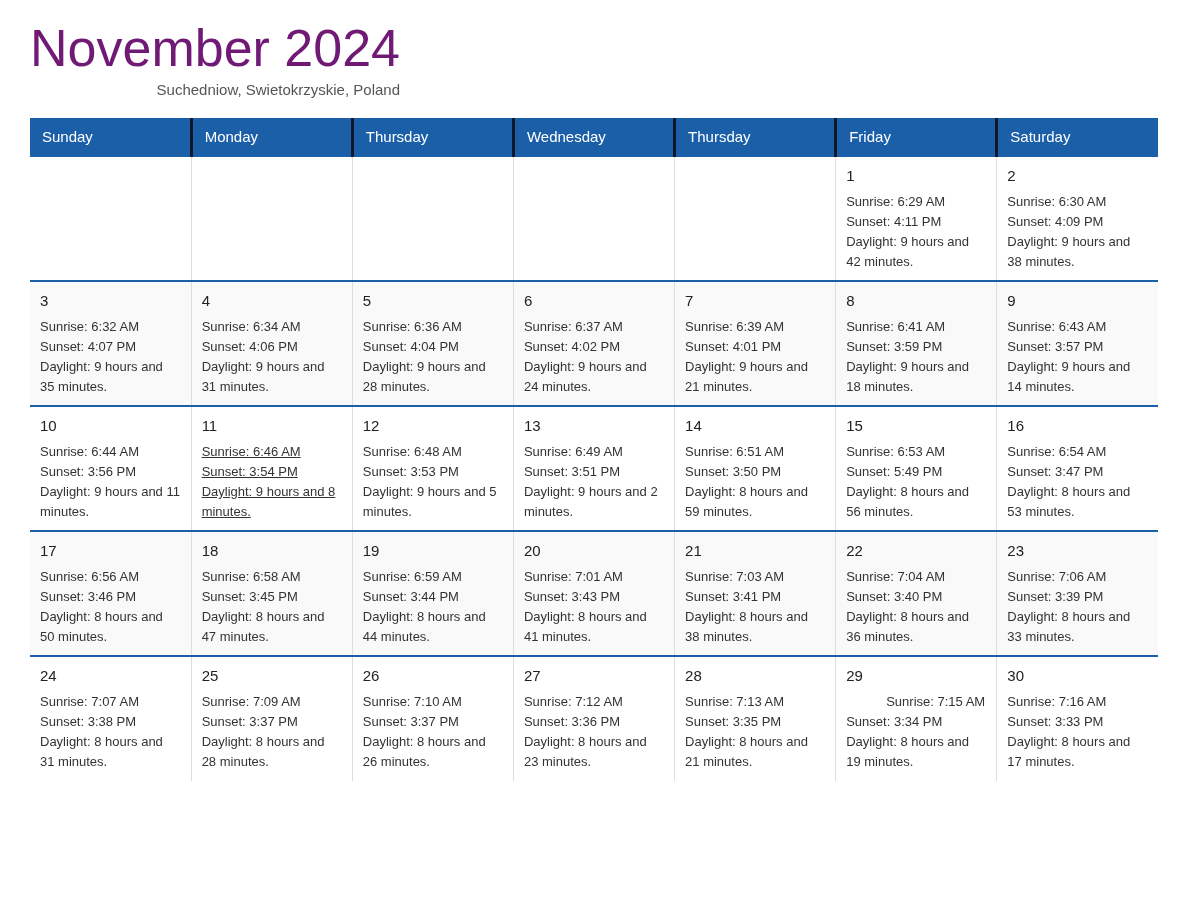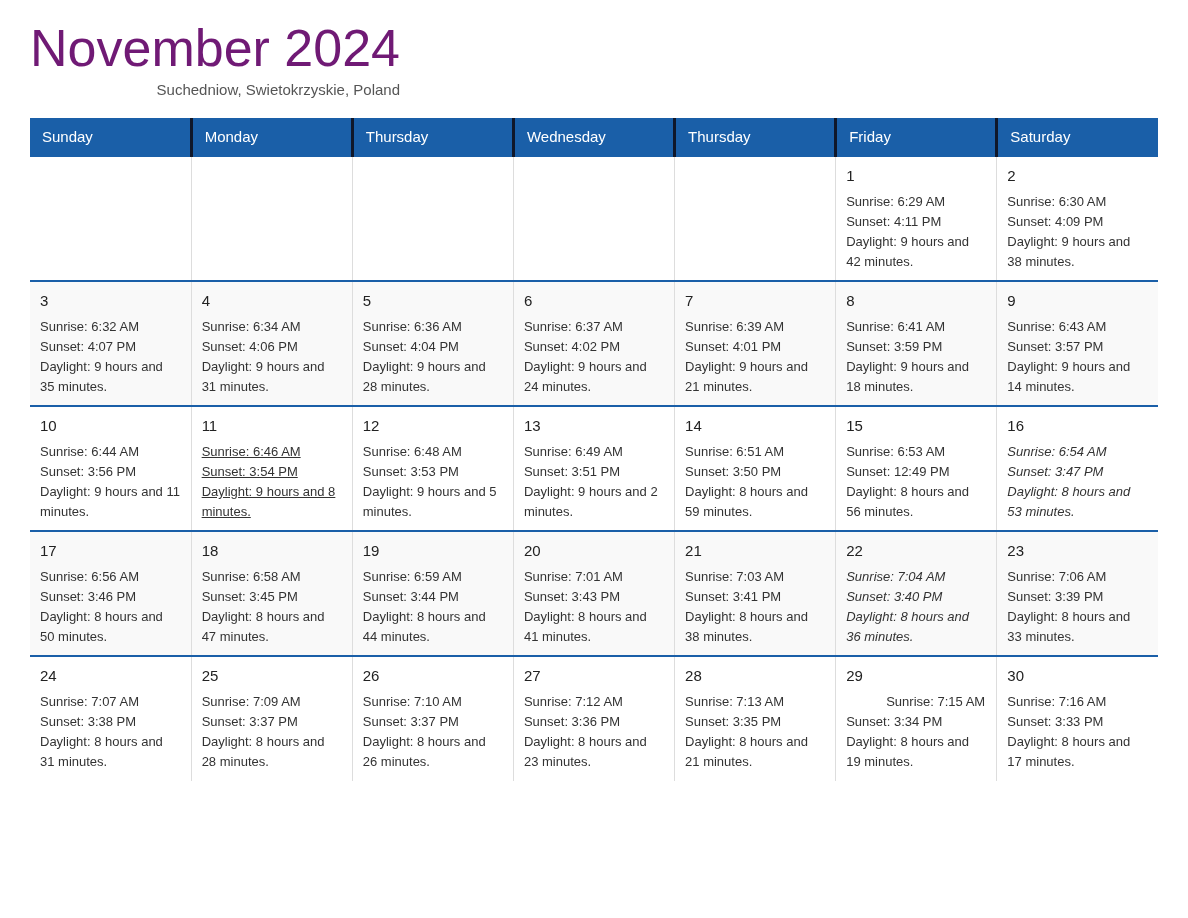--- a/index.html
+++ b/index.html
@@ -180,43 +180,43 @@
         <td><span class="day-number">12</span><span class="day-info" style="white-space: pre-line; margin-top: 7px;">Sunrise: 6:48 AM
 Sunset: 3:53 PM
 Daylight: 9 hours and 5 minutes.</span></td>
         <td><span class="day-number">13</span><span class="day-info" style="white-space: pre-line;">Sunrise: 6:49 AM
 Sunset: 3:51 PM
 Daylight: 9 hours and 2 minutes.</span></td>
         <td><span class="day-number">14</span><span class="day-info" style="white-space: pre-line;">Sunrise: 6:51 AM
 Sunset: 3:50 PM
 Daylight: 8 hours and 59 minutes.</span></td>
         <td><span class="day-number">15</span><span class="day-info" style="white-space: pre-line;">Sunrise: 6:53 AM
-Sunset: 12:49 PM
+Sunset: 5:49 PM
 Daylight: 8 hours and 56 minutes.</span></td>
-        <td><span class="day-number">16</span><span class="day-info" style="white-space: pre-line; font-style: italic;">Sunrise: 6:54 AM
+        <td><span class="day-number">16</span><span class="day-info" style="white-space: pre-line;">Sunrise: 6:54 AM
 Sunset: 3:47 PM
 Daylight: 8 hours and 53 minutes.</span></td>
       </tr>
       <tr>
         <td><span class="day-number">17</span><span class="day-info" style="white-space: pre-line;">Sunrise: 6:56 AM
 Sunset: 3:46 PM
 Daylight: 8 hours and 50 minutes.</span></td>
         <td><span class="day-number">18</span><span class="day-info" style="white-space: pre-line;">Sunrise: 6:58 AM
 Sunset: 3:45 PM
 Daylight: 8 hours and 47 minutes.</span></td>
         <td><span class="day-number">19</span><span class="day-info" style="white-space: pre-line;">Sunrise: 6:59 AM
 Sunset: 3:44 PM
 Daylight: 8 hours and 44 minutes.</span></td>
         <td><span class="day-number">20</span><span class="day-info" style="white-space: pre-line;">Sunrise: 7:01 AM
 Sunset: 3:43 PM
 Daylight: 8 hours and 41 minutes.</span></td>
         <td><span class="day-number">21</span><span class="day-info" style="white-space: pre-line;">Sunrise: 7:03 AM
 Sunset: 3:41 PM
 Daylight: 8 hours and 38 minutes.</span></td>
-        <td><span class="day-number">22</span><span class="day-info" style="white-space: pre-line; font-style: italic;">Sunrise: 7:04 AM
+        <td><span class="day-number">22</span><span class="day-info" style="white-space: pre-line;">Sunrise: 7:04 AM
 Sunset: 3:40 PM
 Daylight: 8 hours and 36 minutes.</span></td>
         <td><span class="day-number">23</span><span class="day-info" style="white-space: pre-line;">Sunrise: 7:06 AM
 Sunset: 3:39 PM
 Daylight: 8 hours and 33 minutes.</span></td>
       </tr>
       <tr>
         <td><span class="day-number">24</span><span class="day-info" style="white-space: pre-line;">Sunrise: 7:07 AM
 Sunset: 3:38 PM
 Daylight: 8 hours and 31 minutes.</span></td>

